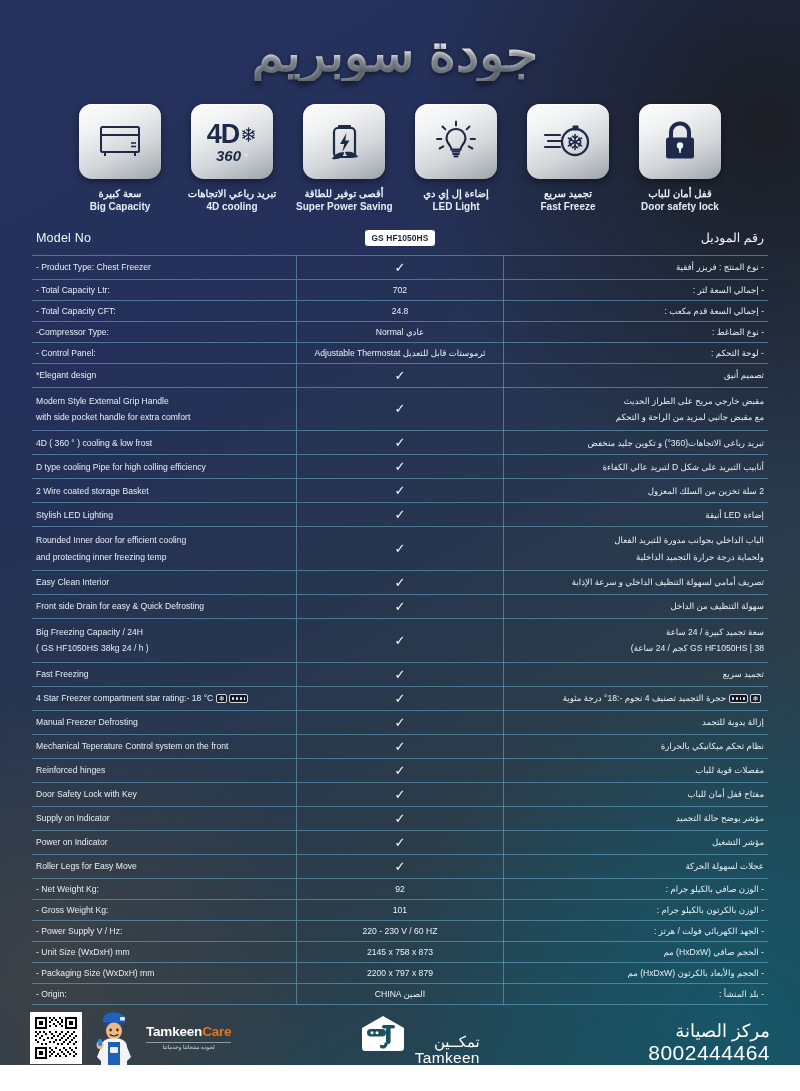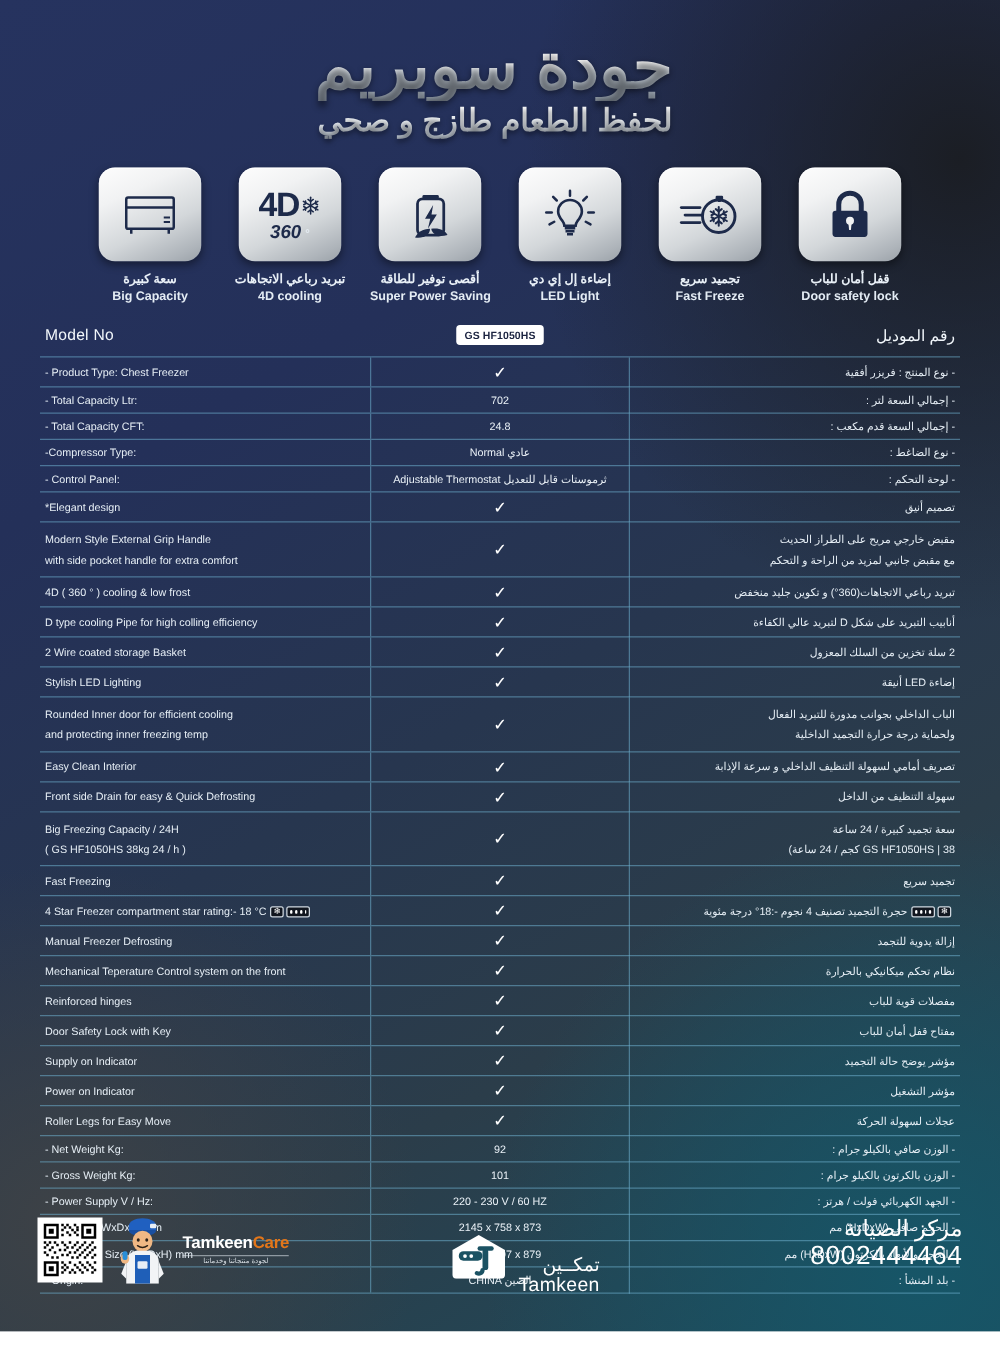--- a/index.html
+++ b/index.html
@@ -173,21 +173,21 @@
     width: 3px; height: 3px; border-radius: 50%;
     background: #fff; display: inline-block;
   }
 
   
   .footer {
     position: absolute;
     left: 0; right: 0; bottom: 0;
     height: 92px;
     display: flex;
-    align-items: flex-start;
+    align-items: flex-end;
     padding: 0 30px;
   }
   .foot-left { display: flex; align-items: center; gap: 9px; }
   .qr {
     width: 52px; height: 52px;
     background: #fff;
     padding: 3px;
   }
   .qr svg { display: block; }
 
@@ -219,21 +219,20 @@
   .foot-right .ar { font-size: 18px; color: #fff; direction: rtl; letter-spacing: 1.5px; }
   .foot-right .num { font-size: 21px; color: #fff; letter-spacing: .5px; }
 </style>
 </head>
 <body>
 
 <div id="page">
 
   <div class="hero">
     <div class="hero-title">جودة سوبريم</div>
-    <div class="hero-sub">لحفظ الطعام طازج و صحي</div>
   </div>
 
   <div class="features">
 
     <div class="feature">
       <div class="feature-tile">
         <svg width="44" height="34" viewBox="0 0 44 34">
           <rect x="3" y="3" width="38" height="25" rx="1.5" fill="none" stroke="#1d2a4a" stroke-width="2"></rect>
           <line x1="3" y1="11" x2="41" y2="11" stroke="#1d2a4a" stroke-width="2"></line>
           <line x1="33" y1="19" x2="38" y2="19" stroke="#1d2a4a" stroke-width="1.6"></line>

